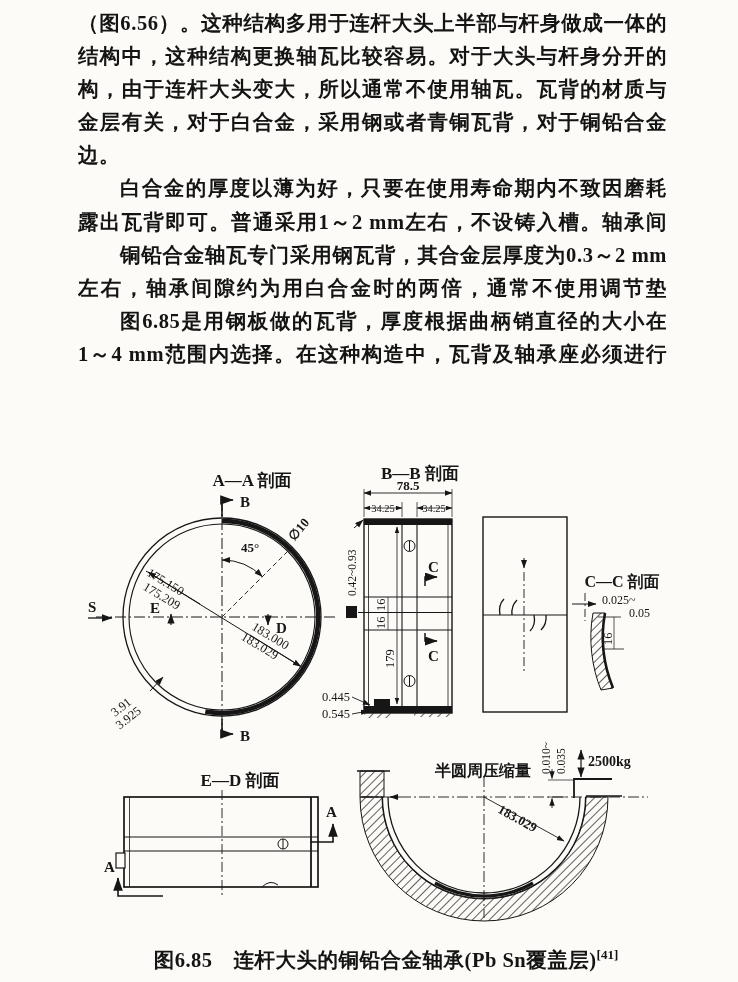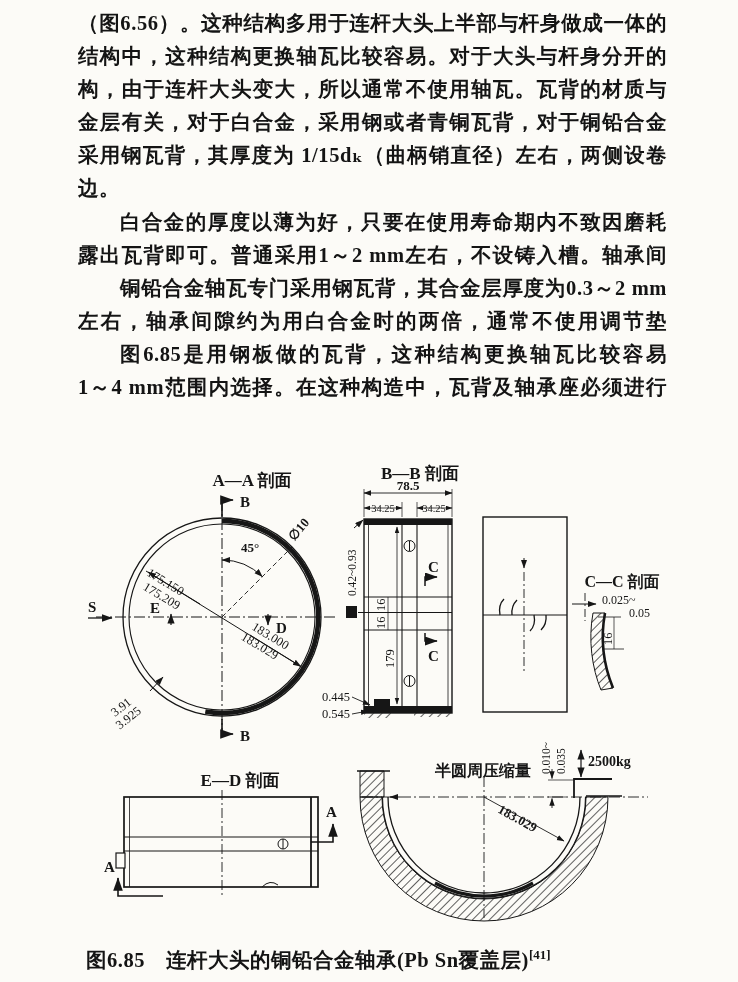--- a/index.html
+++ b/index.html
@@ -12,47 +12,46 @@
   .tline{
     font-size:20.5px;font-weight:700;line-height:33.1px;height:33.1px;
     letter-spacing:0.6px;white-space:nowrap;overflow:visible;
     text-align:justify;color:#141414;
   }
   .tline.just{white-space:normal;text-align:justify;text-align-last:justify;height:33.1px;overflow:hidden;}
   .tline.indent{text-indent:2.05em;}
   .tline.plain{text-align:left;text-align-last:auto;}
   .figure-svg{position:absolute;left:0;top:440px;}
   .caption{
-    position:absolute;left:86px;top:946px;width:600px;
+    position:absolute;left:86px;top:946px;width:600px;text-align:center;
     font-size:20.5px;font-weight:700;letter-spacing:0.5px;color:#141414;white-space:nowrap;
   }
   .caption .sup{font-size:13px;vertical-align:super;letter-spacing:0;}
   svg text{fill:#161616;font-family:"Liberation Serif","DejaVu Serif",serif;}
   .cjk{font-weight:700;}
   .dim{font-size:12.5px;}
   .dimb{font-size:13px;font-weight:700;}
   .letter{font-size:15px;font-weight:700;}
 </style>
 </head>
 <body>
 
 <div class="page">
 
   <div class="textblock">
     <div class="tline just">（图6.56）。这种结构多用于连杆大头上半部与杆身做成一体的</div>
     <div class="tline just">结构中，这种结构更换轴瓦比较容易。对于大头与杆身分开的结</div>
     <div class="tline just">构，由于连杆大头变大，所以通常不使用轴瓦。瓦背的材质与合</div>
     <div class="tline just">金层有关，对于白合金，采用钢或者青铜瓦背，对于铜铅合金则</div>
-    <div class="tline just">采用钢瓦背，其厚度为 1/15dₖ（曲柄销直径）左右，两侧设卷</div>
     <div class="tline plain">边。</div>
     <div class="tline just indent">白合金的厚度以薄为好，只要在使用寿命期内不致因磨耗而</div>
     <div class="tline just">露出瓦背即可。普通采用1～2 mm左右，不设铸入槽。轴承间隙</div>
     <div class="tline just indent">铜铅合金轴瓦专门采用钢瓦背，其合金层厚度为0.3～2 mm</div>
     <div class="tline just">左右，轴承间隙约为用白合金时的两倍，通常不使用调节垫片。</div>
-    <div class="tline just indent">图6.85是用钢板做的瓦背，这种结构更换轴瓦比较容易</div>
+    <div class="tline just indent">图6.85是用钢板做的瓦背，厚度根据曲柄销直径的大小在</div>
     <div class="tline just">1～4 mm范围内选择。在这种构造中，瓦背及轴承座必须进行非</div>
   </div>
 
   <svg class="figure-svg" width="738" height="500" viewBox="0 440 738 500">
     <defs>
       <marker id="ma" orient="auto-start-reverse" markerWidth="9" markerHeight="8" refX="8" refY="3">
         <path d="M0,0 L8.5,3 L0,6 Z" fill="#161616"></path>
       </marker>
       <pattern id="h45" patternUnits="userSpaceOnUse" width="6" height="6" patternTransform="rotate(45)">
         <line x1="0" y1="0" x2="0" y2="6" stroke="#2a2a2a" stroke-width="1.5"></line>

